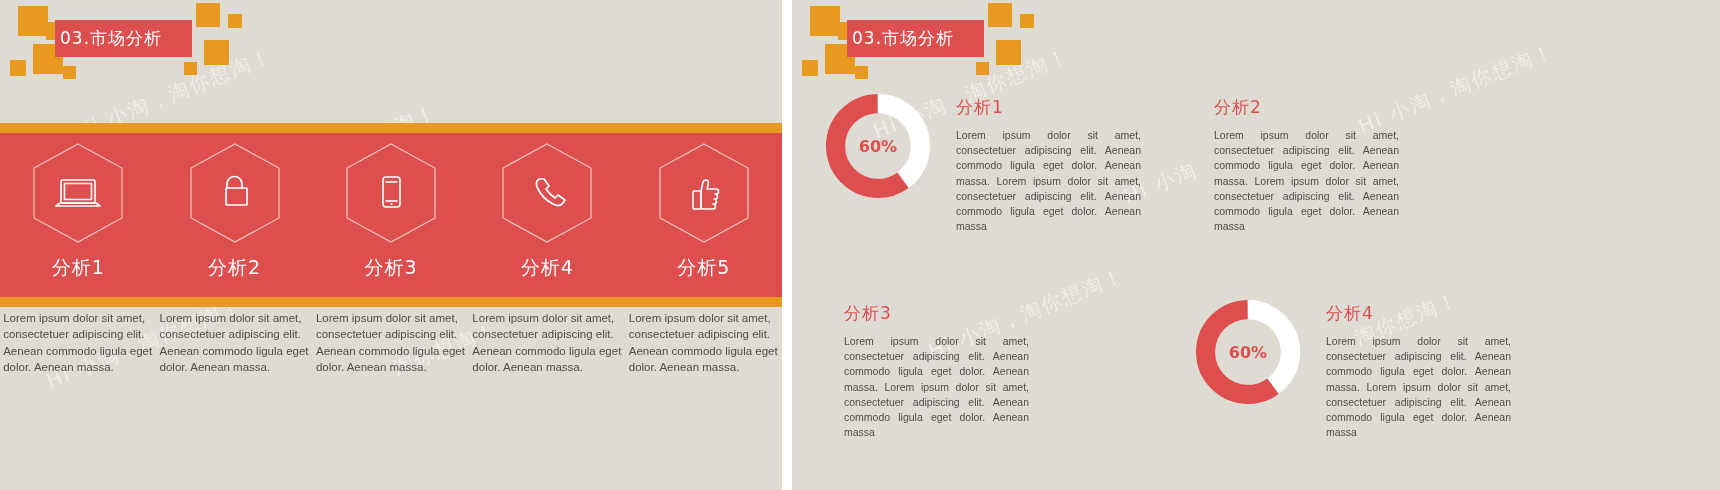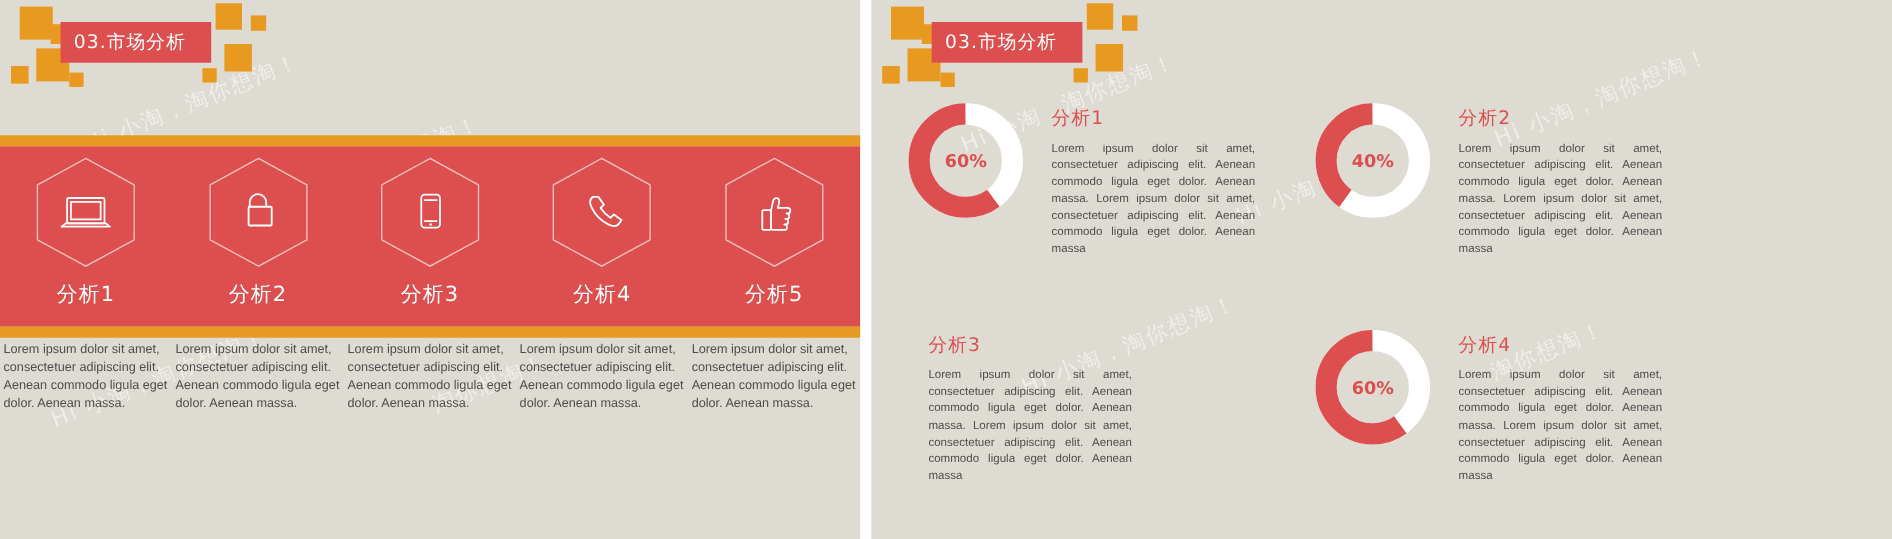--- a/index.html
+++ b/index.html
@@ -44,21 +44,21 @@
   .title-zone { position: absolute; top: 0; left: 0; }
   .sq { position: absolute; background: #e8991f; }
   .title-bar {
     position: absolute;
     background: #dd4f4f;
     display: flex;
     align-items: center;
     color: #ffffff;
     font-size: 17px;
     letter-spacing: 1px;
-    padding-left: 12px;
+    padding-left: 5px;
     box-sizing: border-box;
     font-family: "DejaVu Sans", sans-serif;
   }
 
   
   .strip-wrap { position: absolute; left: 0; top: 123px; width: 782px; }
   .strip-top-bar, .strip-bottom-bar {
     height: 10px; background: #e8991f; width: 100%;
   }
   .strip-body {
@@ -287,27 +287,20 @@
           </svg>
           <div class="donut-pct">60%</div>
         </div>
         <div class="donut-text">
           <div class="donut-title">分析1</div>
           <p class="donut-body">Lorem ipsum dolor sit amet, consectetuer adipiscing elit. Aenean commodo ligula eget dolor. Aenean massa. Lorem ipsum dolor sit amet, consectetuer adipiscing elit. Aenean commodo ligula eget dolor. Aenean massa</p>
         </div>
       </div>
 
       <div class="donut-cell" style="left:400px; top:12px;">
-        <div class="donut-wrap">
-          <svg width="112" height="112" viewBox="0 0 42 42">
-            <circle cx="21" cy="21" r="15.915" fill="none" stroke="#ffffff" stroke-width="7.2"></circle>
-            <circle cx="21" cy="21" r="15.915" fill="none" stroke="#dd4f4f" stroke-width="7.2" stroke-dasharray="40 60" stroke-dashoffset="25" transform="scale(-1,1) translate(-42,0)"></circle>
-          </svg>
-          <div class="donut-pct">40%</div>
-        </div>
         <div class="donut-text">
           <div class="donut-title">分析2</div>
           <p class="donut-body">Lorem ipsum dolor sit amet, consectetuer adipiscing elit. Aenean commodo ligula eget dolor. Aenean massa. Lorem ipsum dolor sit amet, consectetuer adipiscing elit. Aenean commodo ligula eget dolor. Aenean massa</p>
         </div>
       </div>
 
       <div class="donut-cell" style="left:30px; top:218px;">
         <div class="donut-text">
           <div class="donut-title">分析3</div>
           <p class="donut-body">Lorem ipsum dolor sit amet, consectetuer adipiscing elit. Aenean commodo ligula eget dolor. Aenean massa. Lorem ipsum dolor sit amet, consectetuer adipiscing elit. Aenean commodo ligula eget dolor. Aenean massa</p>

